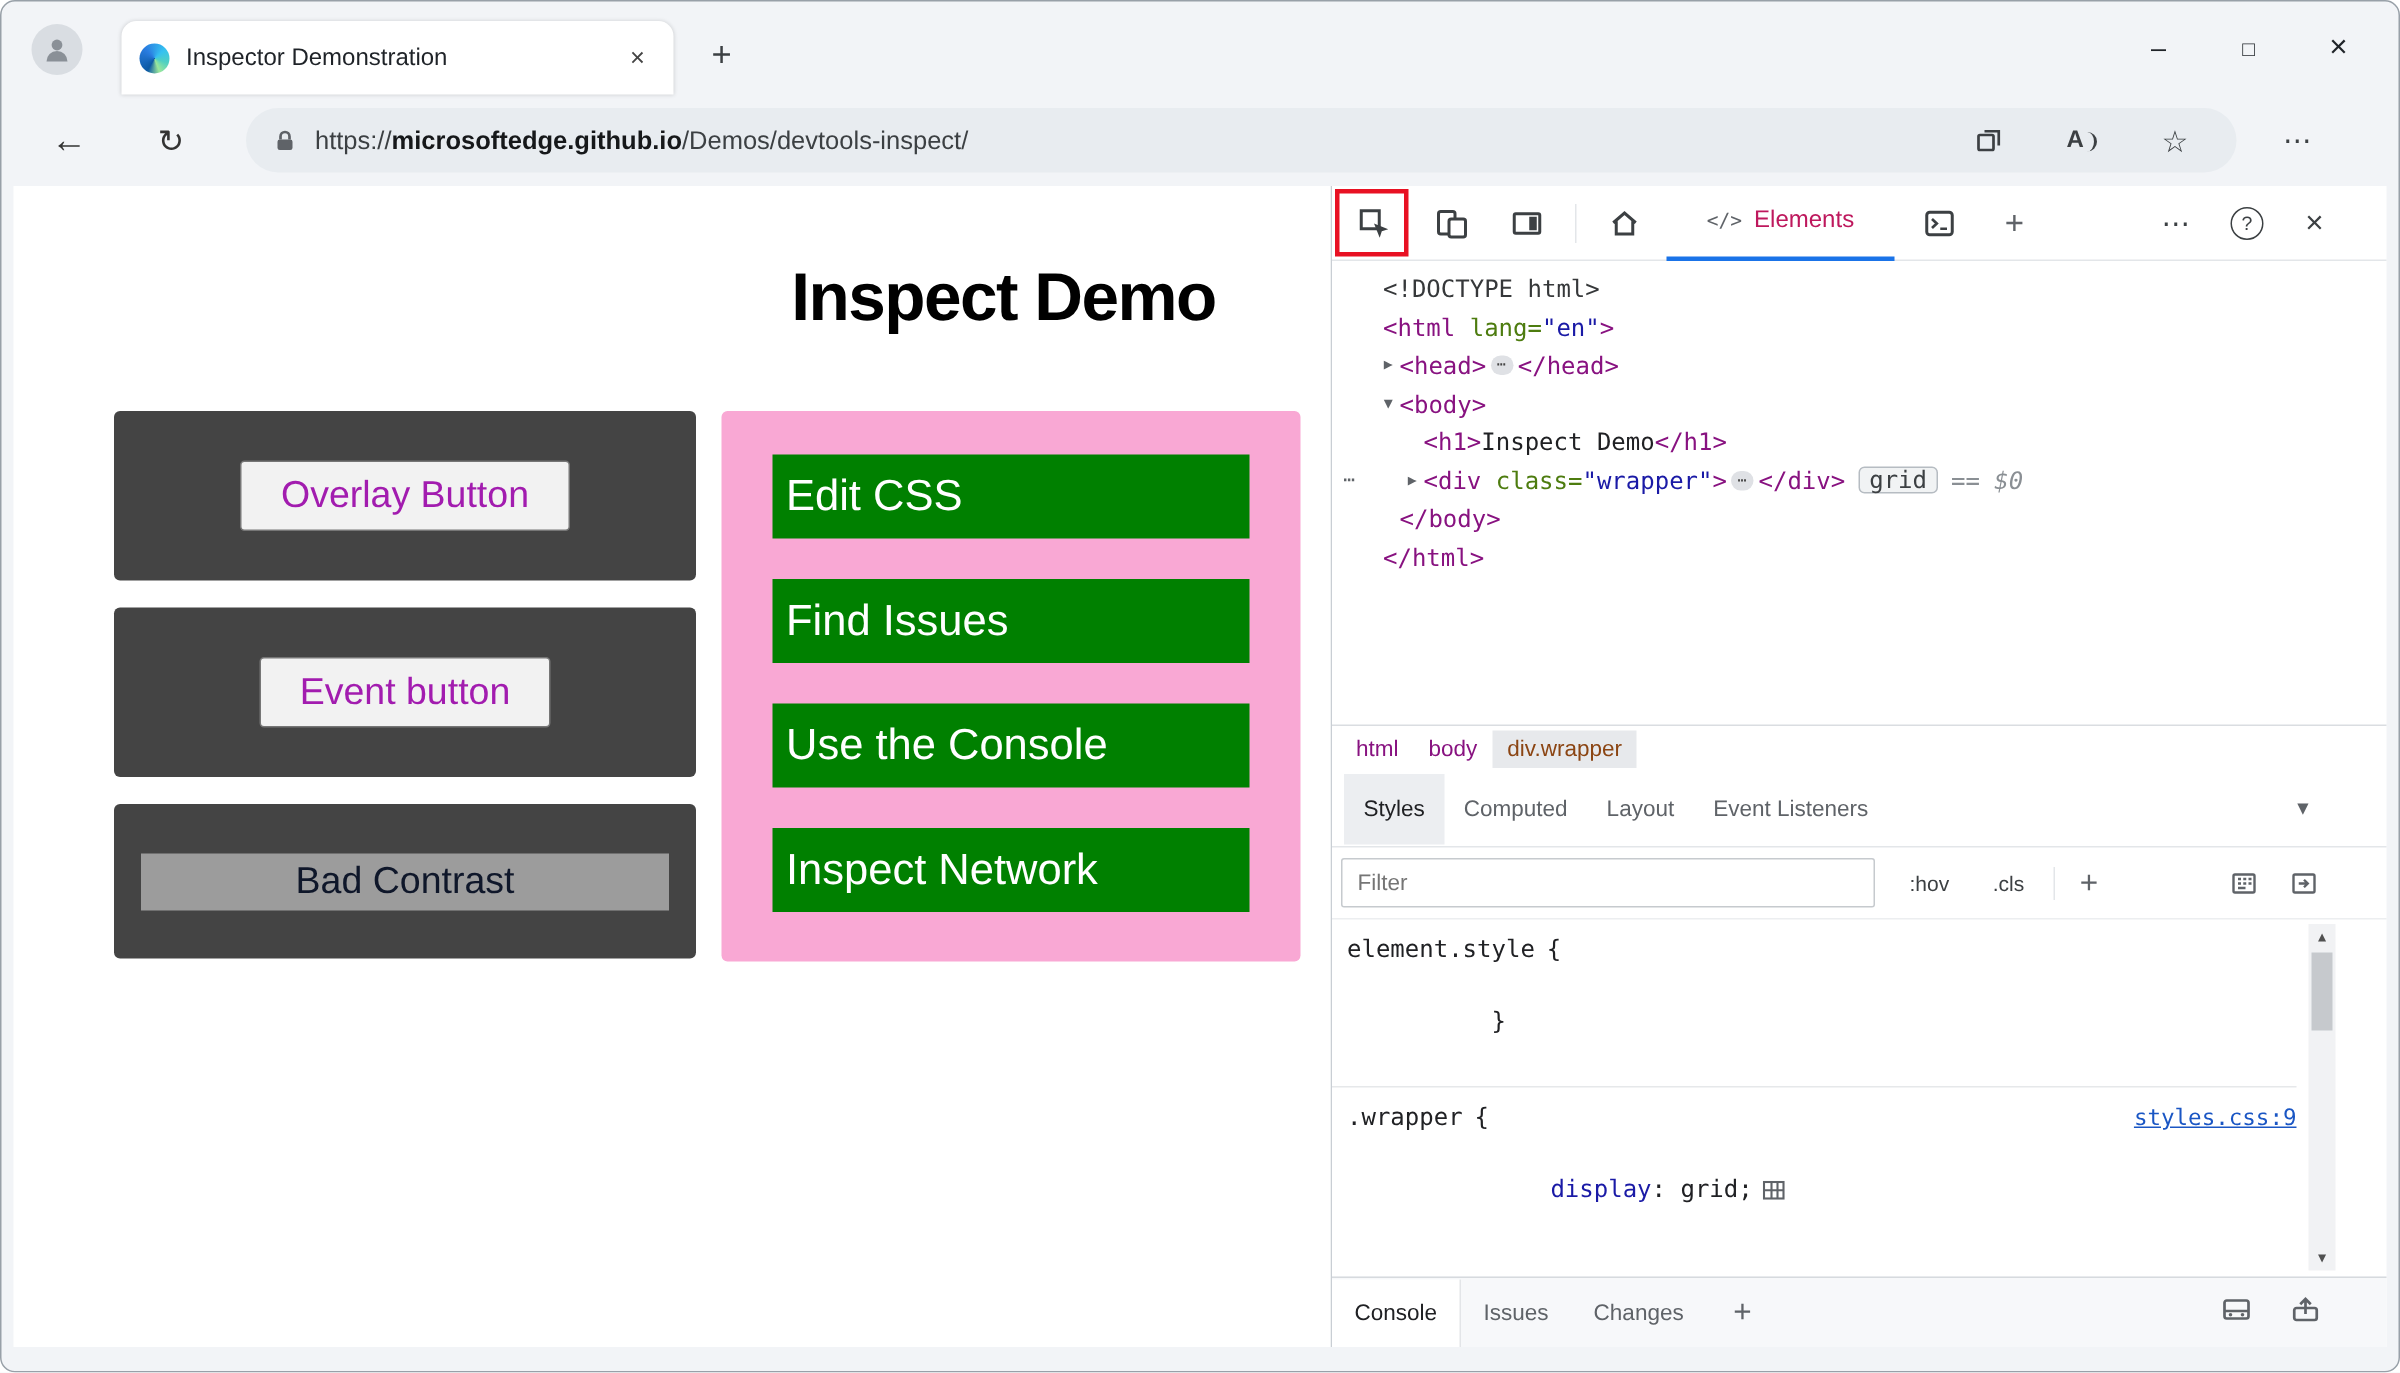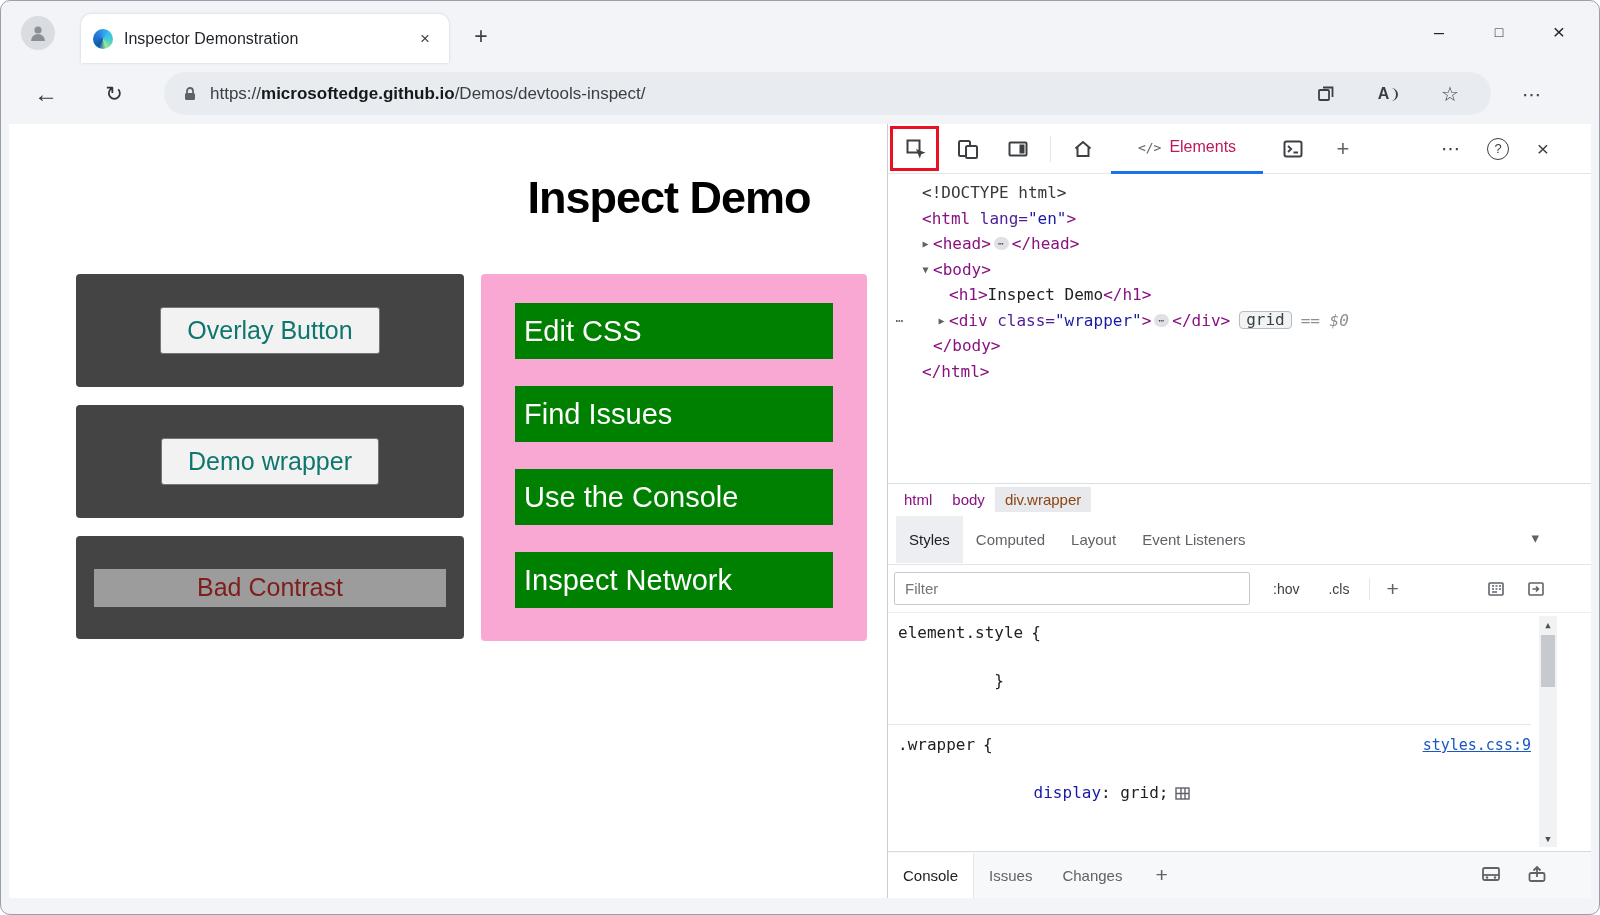--- a/index.html
+++ b/index.html
@@ -37,21 +37,21 @@
   .ic-more { left:1518px; font-size:19px; letter-spacing:1px; }
 
   
   .content { position:absolute; top:123px; left:0; right:0; bottom:0; display:flex; padding:0 8px 16px 8px; }
   .page { flex:1; background:#fff; position:relative; overflow:hidden; }
   .page-title { position:absolute; left:455px; top:48px; width:410px; text-align:center; font-size:45px; font-weight:bold; color:#000; letter-spacing:-1px; }
   .dark-box { position:absolute; left:67px; width:388px; border-radius:4px; display:flex; align-items:center; justify-content:center; }
   .box1 { top:150px; height:113px; }
   .box2 { top:281px; height:113px; }
   .box3 { top:412px; height:103px; }
-  .btn-light { background:#f2f2f2; border:1px solid #767676; font-size:25px; color:#0f766e; padding:8px 26px; border-radius:3px; font-family:"Liberation Sans",sans-serif; }
+  .btn-light { background:#f2f2f2; border:1px solid #767676; font-size:25px; color:#a21caf; padding:8px 26px; border-radius:3px; font-family:"Liberation Sans",sans-serif; }
   .btn-bad { width:352px; height:38px; font-size:25px; display:flex; align-items:center; justify-content:center; }
   .green-panel { position:absolute; left:472px; top:150px; width:386px; height:367px; border-radius:4px; padding:29px 34px; display:flex; flex-direction:column; gap:27px; }
   .btn-green { height:56px; color:#fff; font-size:29px; display:flex; align-items:center; padding-left:9px; flex:none; }
 
   
   .devtools { width:704px; background:#fff; border-left:1px solid #c9ced4; display:flex; flex-direction:column; color:#202124; }
 
   .dt-toolbar { position:relative; height:50px; flex:none; display:flex; align-items:center; border-bottom:1px solid #e3e6e9; }
   .annotation { position:absolute; left:2px; top:2px; width:49px; height:45px; border:3px solid #e81123; z-index:2; }
   .ti { display:flex; align-items:center; justify-content:center; width:28px; height:28px; flex:none; }
@@ -71,21 +71,21 @@
   .ti-close { margin-left:20px; margin-right:34px; font-size:21px; color:#3c4043; }
 
   .dt-dom { height:309px; flex:none; padding-top:6px; font-family:"DejaVu Sans Mono","Liberation Mono",monospace; font-size:16px; line-height:25.5px; overflow:hidden; }
   .dom-line { display:flex; align-items:center; white-space:pre; padding-left:4px; }
   .gutter { width:15px; color:#5f6368; font-size:13px; text-align:center; flex:none; }
   .twist { width:15px; font-size:10px; color:#5f6368; text-align:center; flex:none; }
   .ind1 .twist { margin-left:11px; }
   .ind2 .twist { margin-left:27px; }
   .tk-doc { color:#36383a; }
   .tk-tag { color:#881280; }
-  .tk-attr { color:#4c1d95; }
+  .tk-attr { color:#4d7c0f; }
   .tk-val { color:#1a1aa6; }
   .tk-txt { color:#202124; }
   .badge-more { background:#dfe1e5; border-radius:7px; color:#444; font-size:10px; line-height:13px; padding:0 4px; margin:0 3px; letter-spacing:1px; }
   .badge-grid { border:1px solid #b6bcc2; background:#f1f3f4; border-radius:4px; color:#3c4043; font-size:16px; line-height:16px; padding:0 6px; margin-left:9px; }
   .eq-hint { color:#8a8f94; font-style:italic; margin-left:9px; }
 
   .dt-crumbs { height:32px; flex:none; border-top:1px solid #dadde1; display:flex; align-items:center; padding-left:6px; font-size:15px; }
   .crumb { padding:4px 10px; color:#881280; }
   .crumb.active { background:#e7e9ec; color:#8b4513; }
 
@@ -178,24 +178,24 @@
 
   <div class="content">
 
     <div class="page">
       <h1 class="page-title">Inspect Demo</h1>
 
       <div class="dark-box box1" style="background-color: rgb(68, 68, 68);">
         <button class="btn-light">Overlay Button</button>
       </div>
       <div class="dark-box box2" style="background-color: rgb(68, 68, 68);">
-        <button class="btn-light">Demo wrapper</button>
+        <button class="btn-light">Event button</button>
       </div>
       <div class="dark-box box3" style="background-color: rgb(68, 68, 68);">
-        <div class="btn-bad" style="background-color: rgb(156, 156, 156); color: #7f1d1d;">Bad Contrast</div>
+        <div class="btn-bad" style="background-color: rgb(156, 156, 156); color: #0f172a;">Bad Contrast</div>
       </div>
 
       <div class="green-panel" style="background-color: #f9a8d4;">
         <div class="btn-green" style="background-color: rgb(0, 128, 0);">Edit CSS</div>
         <div class="btn-green" style="background-color: rgb(0, 128, 0);">Find Issues</div>
         <div class="btn-green" style="background-color: rgb(0, 128, 0);">Use the Console</div>
         <div class="btn-green" style="background-color: rgb(0, 128, 0);">Inspect Network</div>
       </div>
     </div>
 

